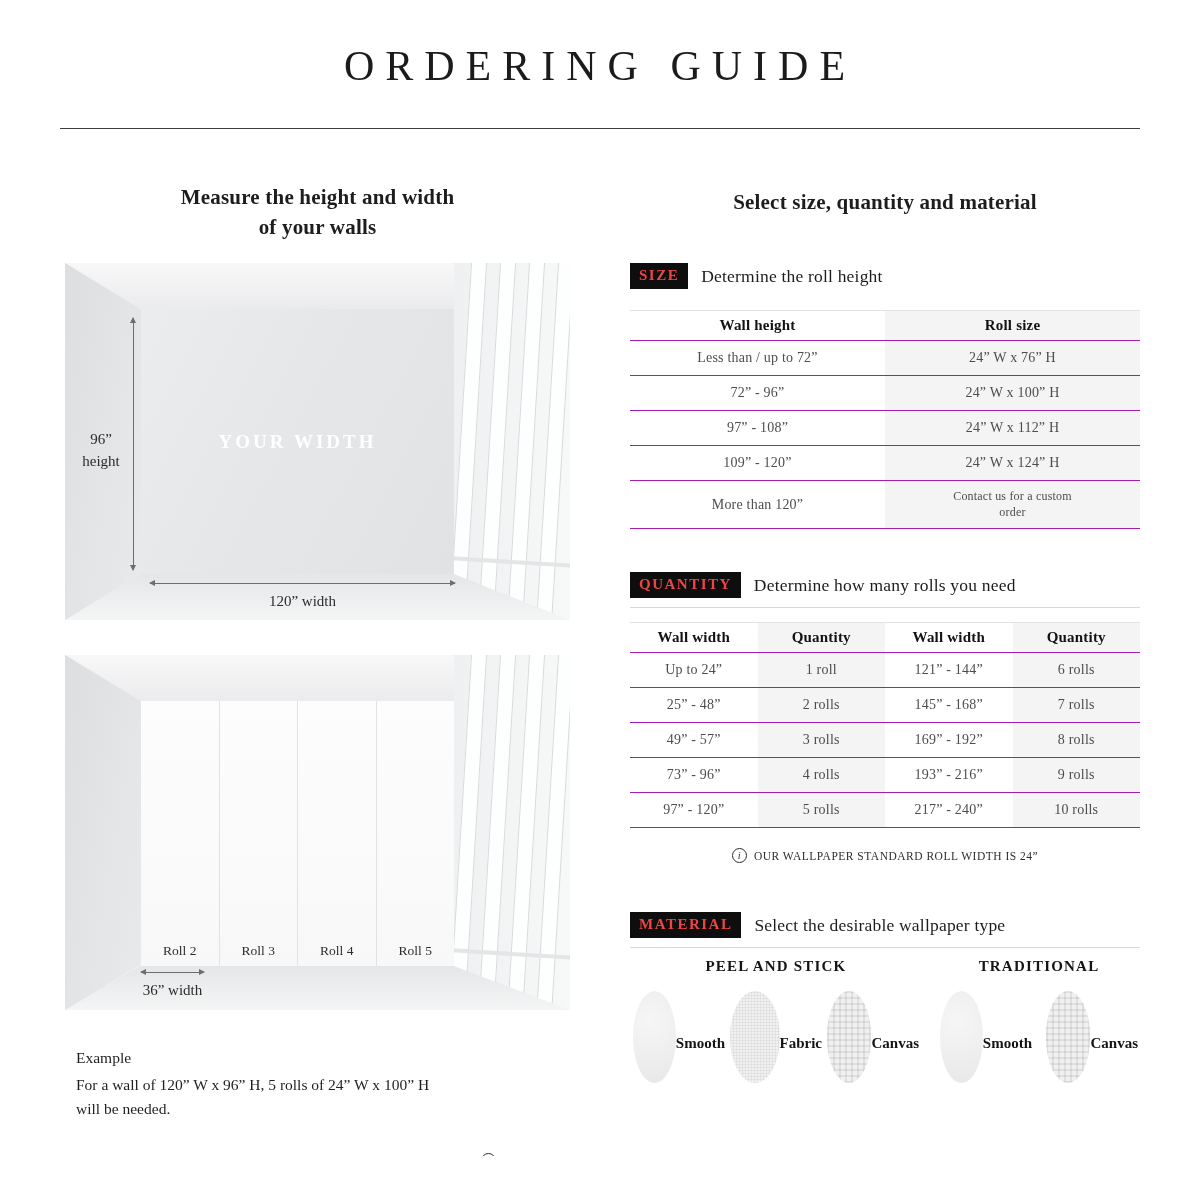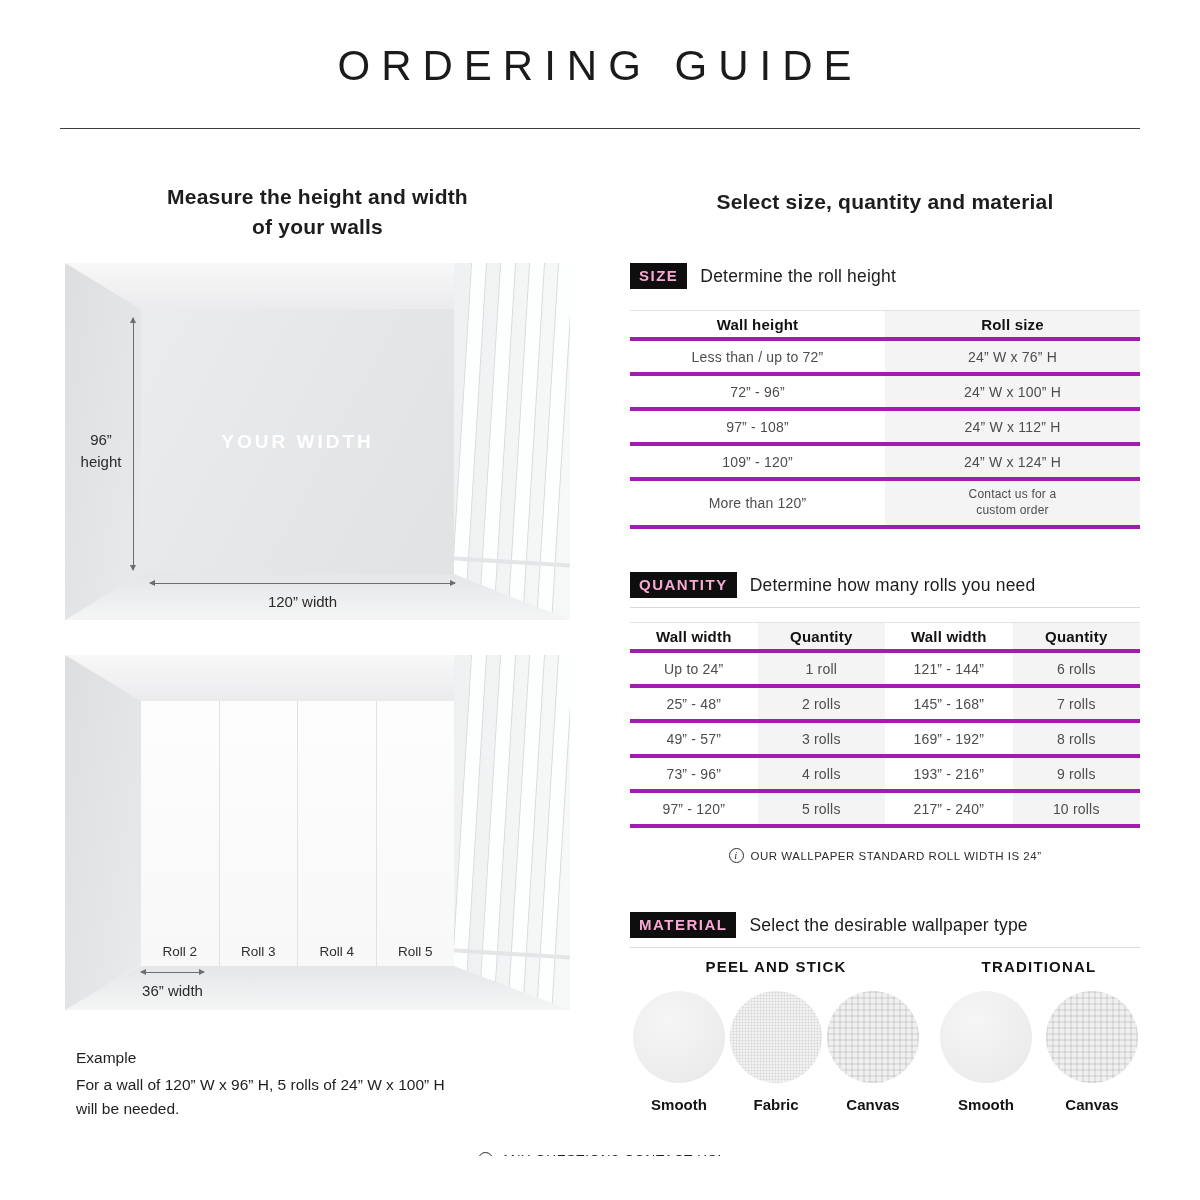--- a/index.html
+++ b/index.html
@@ -1,19 +1,19 @@
 <!DOCTYPE html>
 <html><head>
 <meta charset="utf-8">
 <style>
   * { box-sizing: border-box; margin: 0; padding: 0; }
   html, body { background: #ffffff; }
   #page {
     position: relative; width: 1200px; height: 1156px; background: #fff;
-    font-family: Liberation Sans, sans-serif; color: #222; overflow: hidden;
+    font-family: Liberation Serif, serif; color: #222; overflow: hidden;
   }
   .title {
     position: absolute; top: 42px; left: 0; width: 100%; text-align: center;
     font-size: 42px; font-weight: 500; letter-spacing: 11px; color: #1b1b1b;
   }
   .title-rule { position: absolute; top: 128px; left: 60px; width: 1080px; height: 1px; background: #3d3d3d; }
 
   .col-heading { position: absolute; font-size: 21px; font-weight: 600; color: #1d1d1d; text-align: center; line-height: 1.45; letter-spacing: .2px; }
   .left-heading { top: 182px; left: 65px; width: 505px; }
   .right-heading { top: 187px; left: 630px; width: 510px; }
@@ -63,27 +63,27 @@
   .wlabel2 { position: absolute; left: 40px; top: 327px; width: 135px; text-align: center; font-size: 15px; color: #2b2b2b; }
 
   .example { position: absolute; left: 76px; top: 1046px; width: 492px; font-size: 15.5px; line-height: 1.5; color: #1f1f1f; }
   .example-title { margin-bottom: 4px; }
 
   
   .sec-header { position: absolute; left: 630px; width: 510px; display: flex; align-items: center; gap: 13px; }
   .size-header { top: 263px; }
   .qty-header { top: 572px; padding-bottom: 9px; border-bottom: 1px solid #d9d9d9; }
   .mat-header { top: 912px; padding-bottom: 9px; border-bottom: 1px solid #d9d9d9; }
-  .badge { background: #0e0e0e; color: #f9a8d4; font-size: 15px; font-weight: 700; letter-spacing: 1.5px; padding: 4px 9px 5px; }
+  .badge { background: #0e0e0e; color: #ef4444; font-size: 15px; font-weight: 700; letter-spacing: 1.5px; padding: 4px 9px 5px; }
   .subtitle { font-size: 17.5px; color: #1c1c1c; font-weight: 500; letter-spacing: .2px; }
 
   .dtable { position: absolute; left: 630px; width: 510px; border-top: 1px solid #e3e3e4; }
   .size-table { top: 310px; }
   .qty-table { top: 622px; }
-  .trow { display: flex; border-bottom: 4px solid #a21caf; height: 35px; }
+  .trow { display: flex; border-bottom: 1px solid #a21caf; height: 35px; }
   .trow.head { height: 30px; }
   .trow.tall { height: 48px; }
   .tcell { flex: 1 1 0; display: flex; align-items: center; justify-content: center;
     font-size: 14px; color: #4d4d4d; letter-spacing: .2px; }
   .head .tcell { font-size: 15px; font-weight: 700; color: #121212; }
   .shade { background: #f4f4f5; }
   .cell-wrap { display: block; width: 120px; font-size: 12px; line-height: 1.3; text-align: center; }
 
   .roll-note { position: absolute; left: 630px; top: 848px; width: 510px; display: flex; align-items: center;
     justify-content: center; gap: 7px; font-size: 11.5px; font-weight: 500; letter-spacing: .5px; color: #2d2d2d; }
@@ -91,21 +91,21 @@
     display: inline-flex; align-items: center; justify-content: center; flex: 0 0 auto;
     font-family: "Liberation Serif", serif; font-size: 10.5px; font-style: italic; color: #2d2d2d; }
   .info-icon::before { content: "i"; }
 
   .mat-group { position: absolute; top: 958px; }
   .mg1 { left: 630px; width: 292px; }
   .mg2 { left: 936px; width: 206px; }
   .mg-title { text-align: center; font-size: 15px; font-weight: 700; letter-spacing: 1.2px; color: #141414; }
   .swatch-row { display: flex; justify-content: center; gap: 5px; margin-top: 16px; }
   .mg2 .swatch-row { gap: 14px; }
-  .swatch { width: 92px; display: flex; flex-direction: column; align-items: center; }
+  .swatch { width: 92px; display: flex; flex-direction: row; align-items: center; }
   .circle { width: 92px; height: 92px; border-radius: 50%; }
   .swatch-label { margin-top: 13px; font-size: 15px; font-weight: 700; color: #141414; }
   .smooth { background: radial-gradient(circle at 38% 32%, #f6f6f6, #ededed 62%, #e7e7e7 100%); }
   .fabric { background-color: #f1f1f1;
     background-image: repeating-linear-gradient(0deg, rgba(120,120,120,.10) 0 1px, transparent 1px 3px),
                       repeating-linear-gradient(90deg, rgba(120,120,120,.10) 0 1px, transparent 1px 3px); }
   .canvas { background-color: #f0f0f0;
     background-image: repeating-linear-gradient(0deg, rgba(110,110,110,.13) 0 2px, transparent 2px 6px),
                       repeating-linear-gradient(90deg, rgba(110,110,110,.13) 0 2px, transparent 2px 6px); }
 

